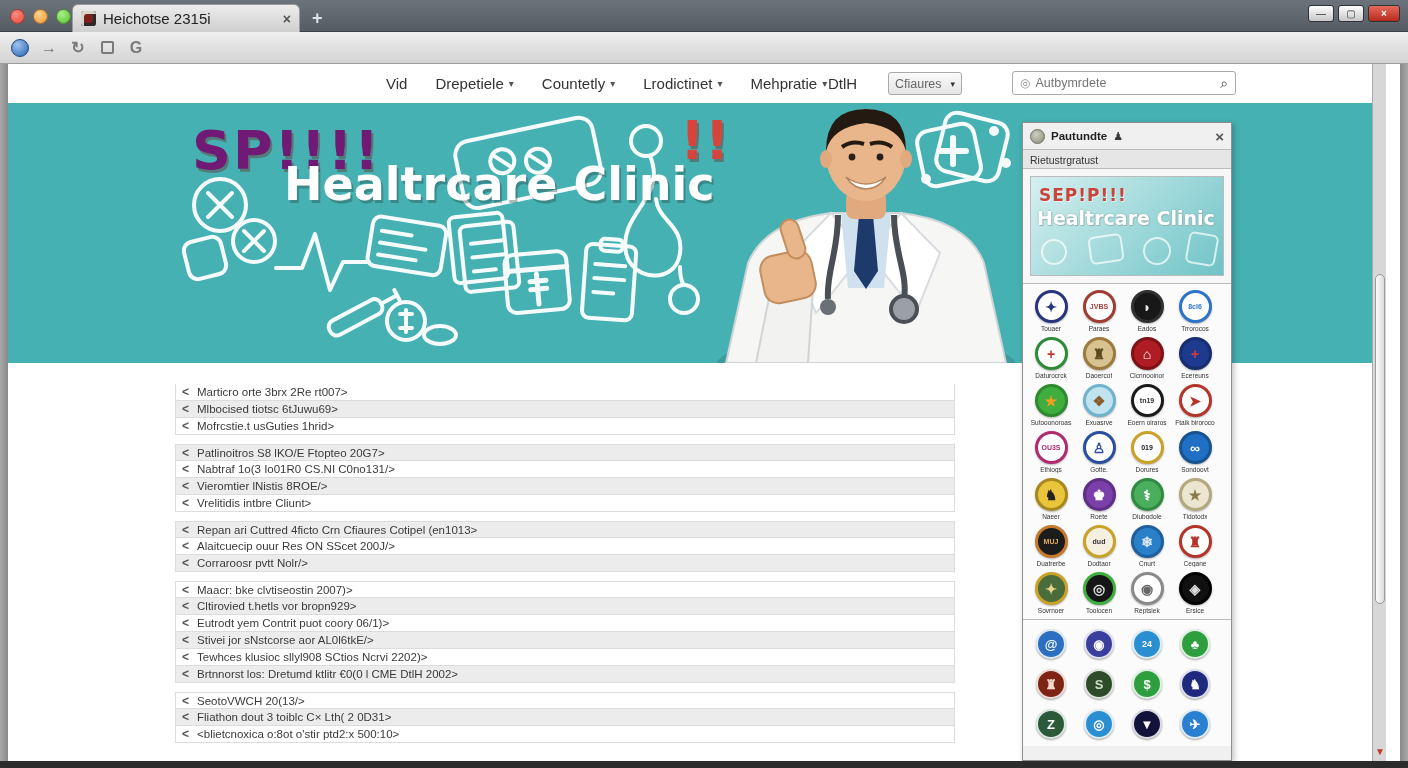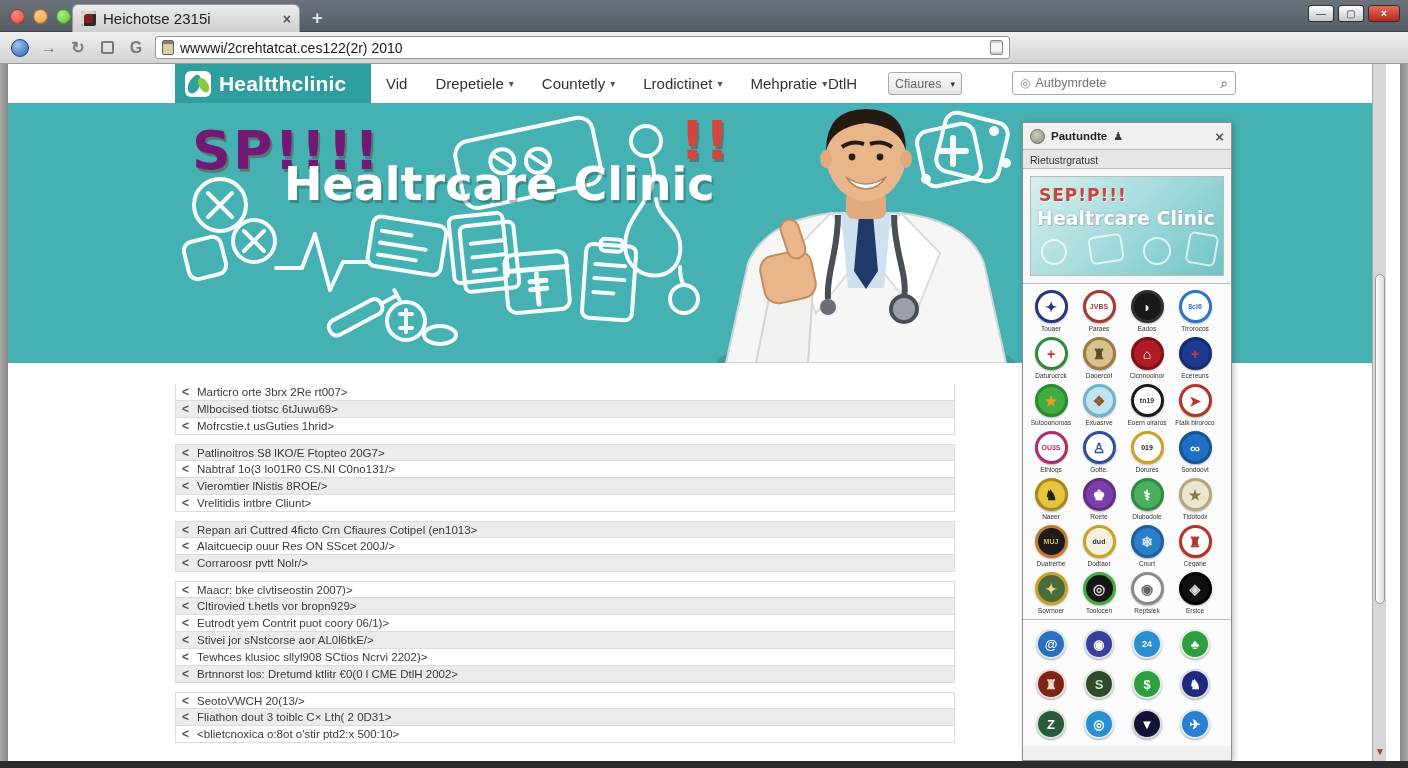--- a/index.html
+++ b/index.html
@@ -167,38 +167,29 @@
   <div class="toolbar">
     <span class="tbtn">
         <span class="globe"></span>
       </span>
     <span class="tbtn">→</span>
     <span class="tbtn">↻</span>
     <span class="tbtn">
         <span class="sqicon"></span>
       </span>
     <span class="tbtn">G</span>
-    <div class="urlbar">
-      <span class="urlfav"></span>
-      <input class="urlinput" value="wwwwi/2crehtatcat.ces122(2r) 2010" style="">
-      <span class="pageicon"></span>
-    </div>
   </div>
 
   <div class="frame-l"></div>
   <div class="frame-r"></div>
 
   <div class="viewport">
     <div class="page">
 
       <div class="sitenav">
-        <div class="logo">
-          <span class="logomark"></span>
-          <span class="logotext">Healtthclinic</span>
-        </div>
         <div class="menu">
 
         <div class="navitem nocaret">
             <span>Vid</span>
 
           </div>
             <div class="navitem">
             <span>Drepetiele</span>
             <span class="caret">▾</span>
           </div>

